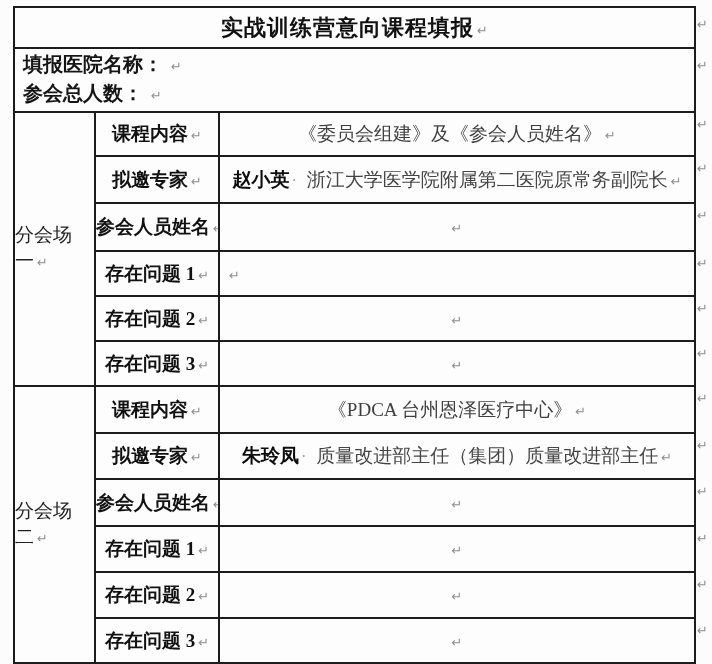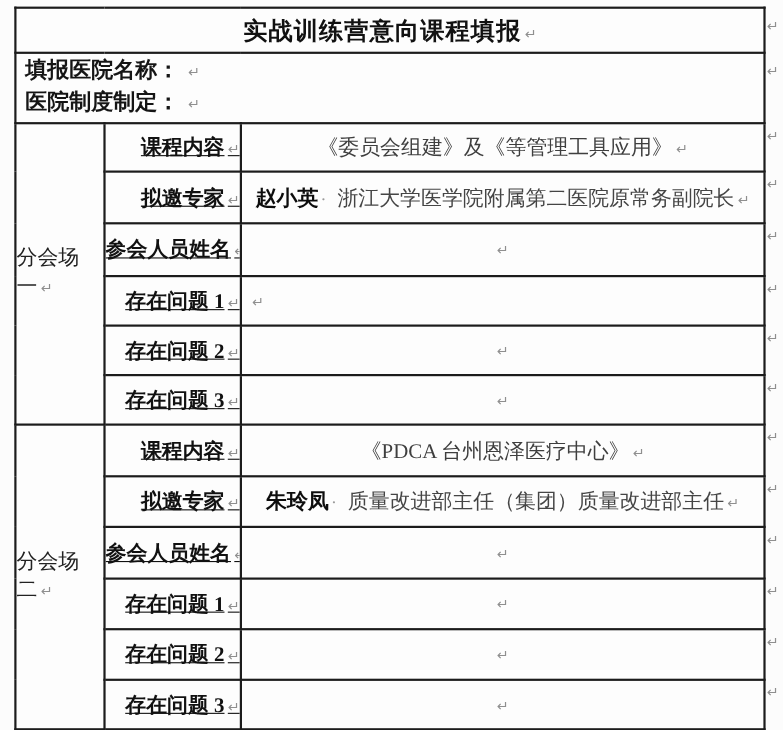--- a/index.html
+++ b/index.html
@@ -48,26 +48,25 @@
     margin-left: 36px;
   }
   .info-line { line-height: 27px; white-space: nowrap; }
   .cell-group {
     text-align: left;
     font-size: 19px;
     color: #222;
     line-height: 26px;
   }
   .cell-label {
-    text-align: right;
+    text-align: center;
     font-weight: bold;
     font-size: 19px;
     color: #111;
     white-space: nowrap;
-    text-decoration: underline;
   }
   .cell-content {
     text-align: center;
     font-size: 19px;
     color: #3f3f3f;
   }
   .cell-content.align-left { text-align: left; padding-left: 9px !important; }
   .expert-name { font-weight: bold; color: #0d0d0d; }
   .expert-title { color: #454545; margin-left: 8px; }
   .space-dot { color: #9a9a9a; margin: 0 2px; font-size: 16px; }
@@ -103,34 +102,34 @@
     <tbody>
         <tr style="height:41px">
       <td colspan="3" class="cell-title">
         <span>实战训练营意向课程填报</span><span class="pm">↵</span>
       </td>
     </tr>
 
     <tr style="height:59px">
       <td colspan="3" class="cell-info">
         <div class="info-line"><span>填报医院名称：</span><span class="pm" style="margin-left:8px">↵</span></div>
-        <div class="info-line"><span>医院制度制定：</span><span class="pm" style="margin-left:8px">↵</span></div>
+        <div class="info-line"><span>参会总人数：</span><span class="pm" style="margin-left:8px">↵</span></div>
       </td>
     </tr>
 
     <tr style="height:44px">
       <td rowspan="6" class="cell-group">
         <span>分会场</span><br>
         <span>一</span><span class="pm">↵</span>
       </td>
       <td class="cell-label">
         <span>课程内容</span><span class="pm">↵</span>
       </td>
       <td class="cell-content">
-        <span>《委员会组建》及《等管理工具应用》</span><span class="pm">↵</span>
+        <span>《委员会组建》及《参会人员姓名》</span><span class="pm">↵</span>
       </td>
     </tr>
     <tr style="height:47px">
       <td class="cell-label">
         <span>拟邀专家</span><span class="pm">↵</span>
       </td>
       <td class="cell-content">
         <span class="expert-name">赵小英</span><span class="space-dot">·</span><span class="expert-title">浙江大学医学院附属第二医院原常务副院长</span><span class="pm">↵</span>
       </td>
     </tr>

